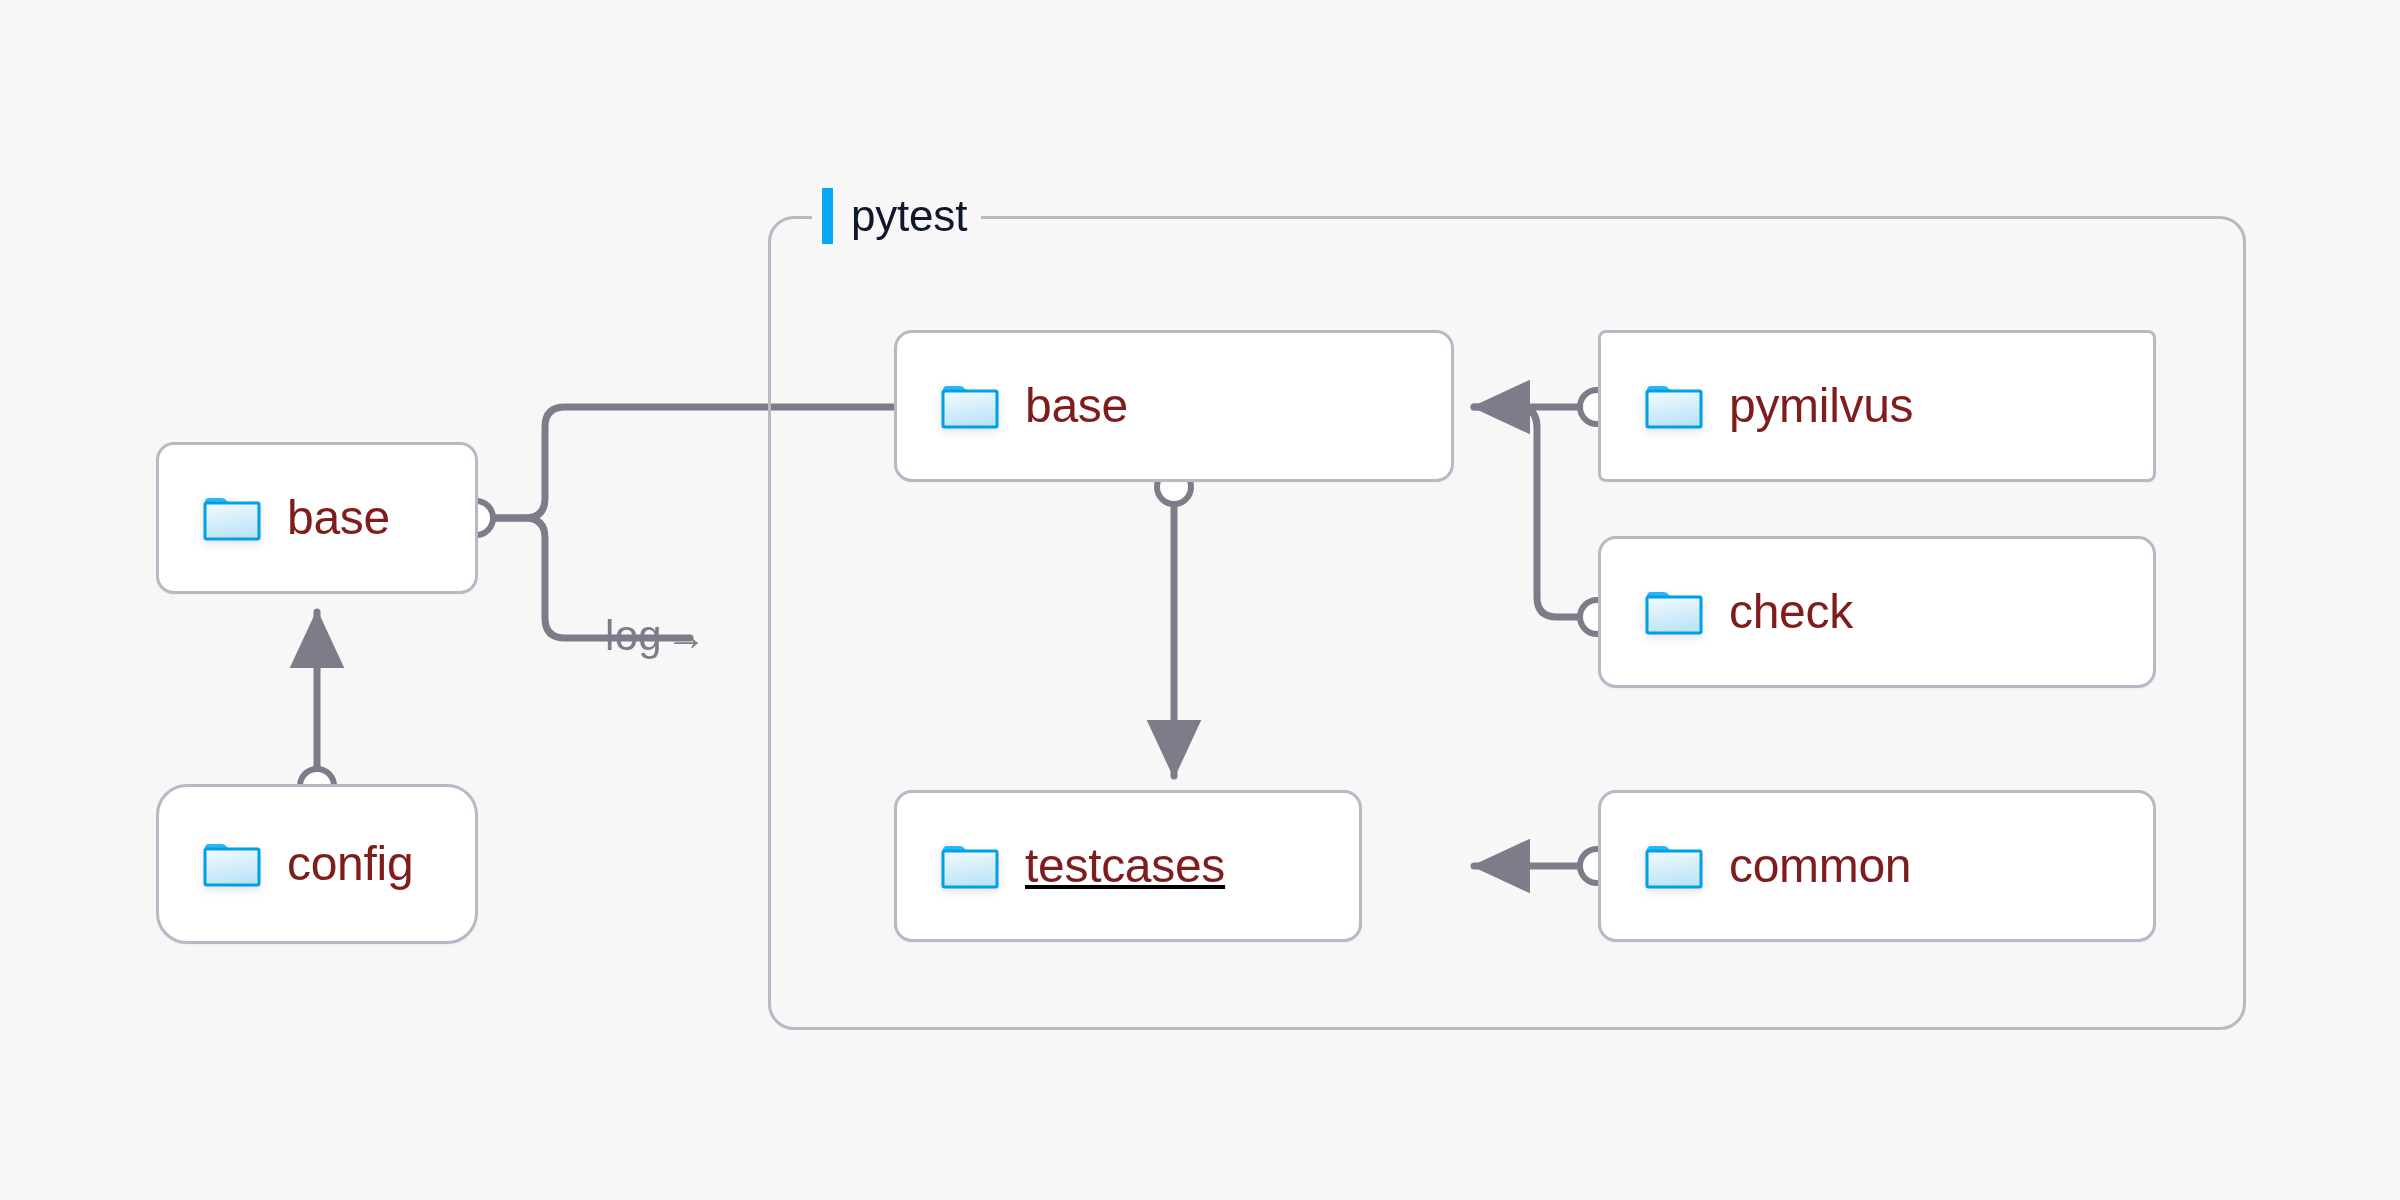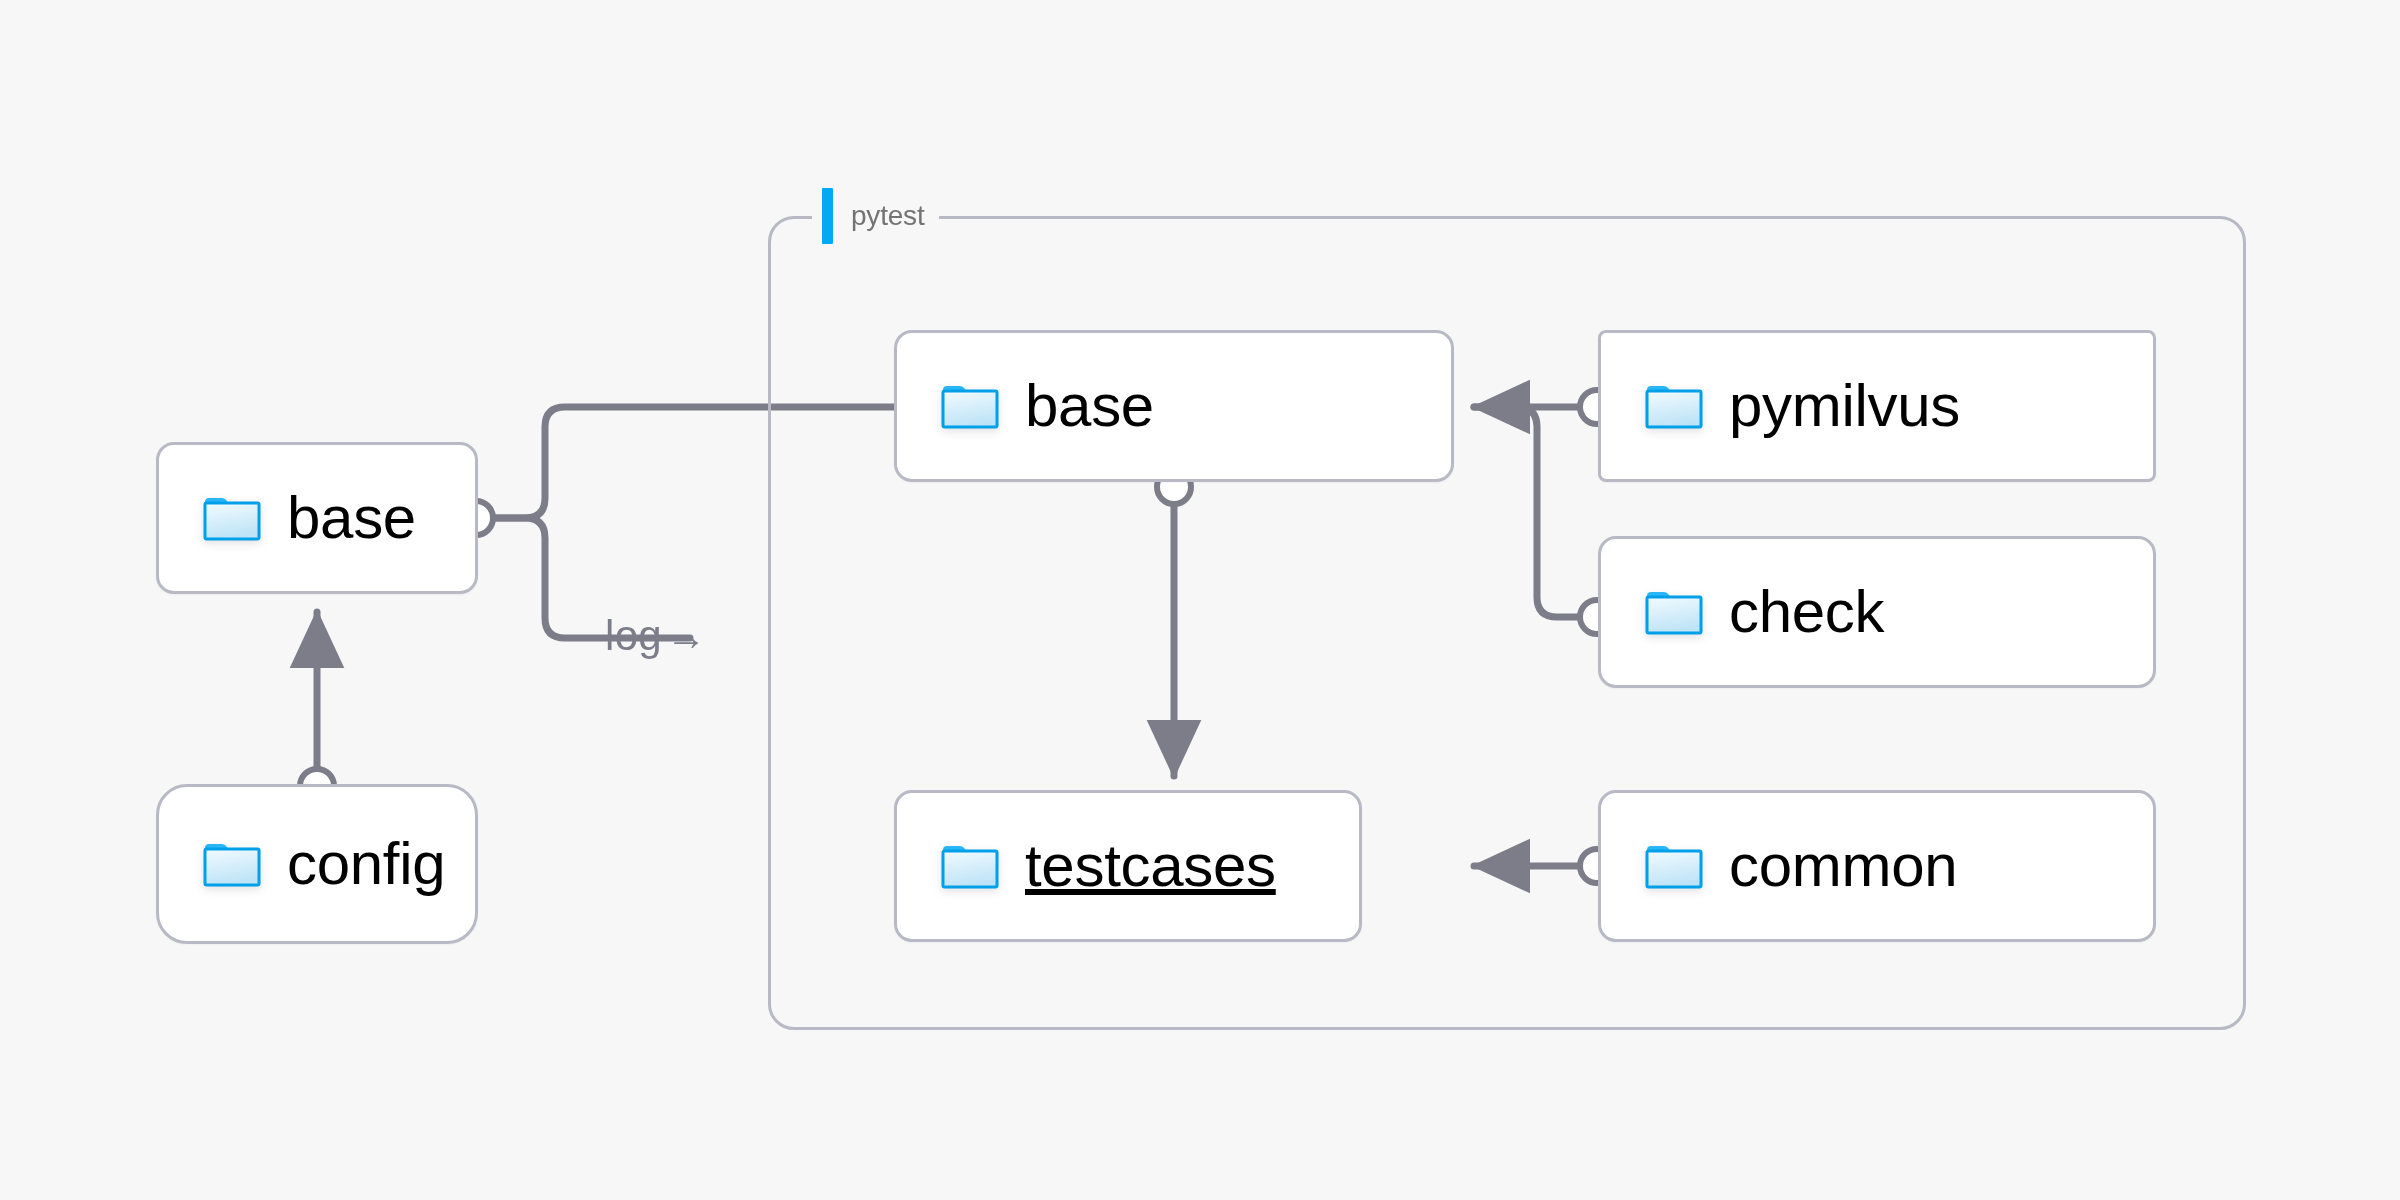--- a/index.html
+++ b/index.html
@@ -39,22 +39,22 @@
     padding: 0 14px 0 10px;
     height: 58px;
   }
   .group-label .accent-bar {
     width: 11px;
     height: 56px;
     background: #03a9f4;
     border-radius: 1px;
   }
   .group-label .group-title {
-    font-size: 28px;
-    color: #737373;
+    font-size: 44px;
+    color: #0f172a;
     letter-spacing: -0.2px;
     line-height: 1;
     white-space: nowrap;
   }
   
   .node {
     position: absolute;
     background: #ffffff;
     border: 3px solid #b9b9c6;
     border-radius: 18px;
@@ -63,22 +63,22 @@
     align-items: center;
     box-shadow: 0 1px 2px rgba(20,27,45,0.04);
   }
   .node-inner {
     display: flex;
     align-items: center;
     gap: 26px;
     padding-left: 44px;
   }
   .node-label {
-    font-size: 60px;
-    color: #000000;
+    font-size: 48px;
+    color: #7f1d1d;
     letter-spacing: -0.3px;
     line-height: 1;
     white-space: nowrap;
   }
   .folder-icon {
     width: 58px;
     height: 48px;
     position: relative;
     flex: none;
     filter: drop-shadow(0 3px 4px rgba(20,27,45,0.13));

